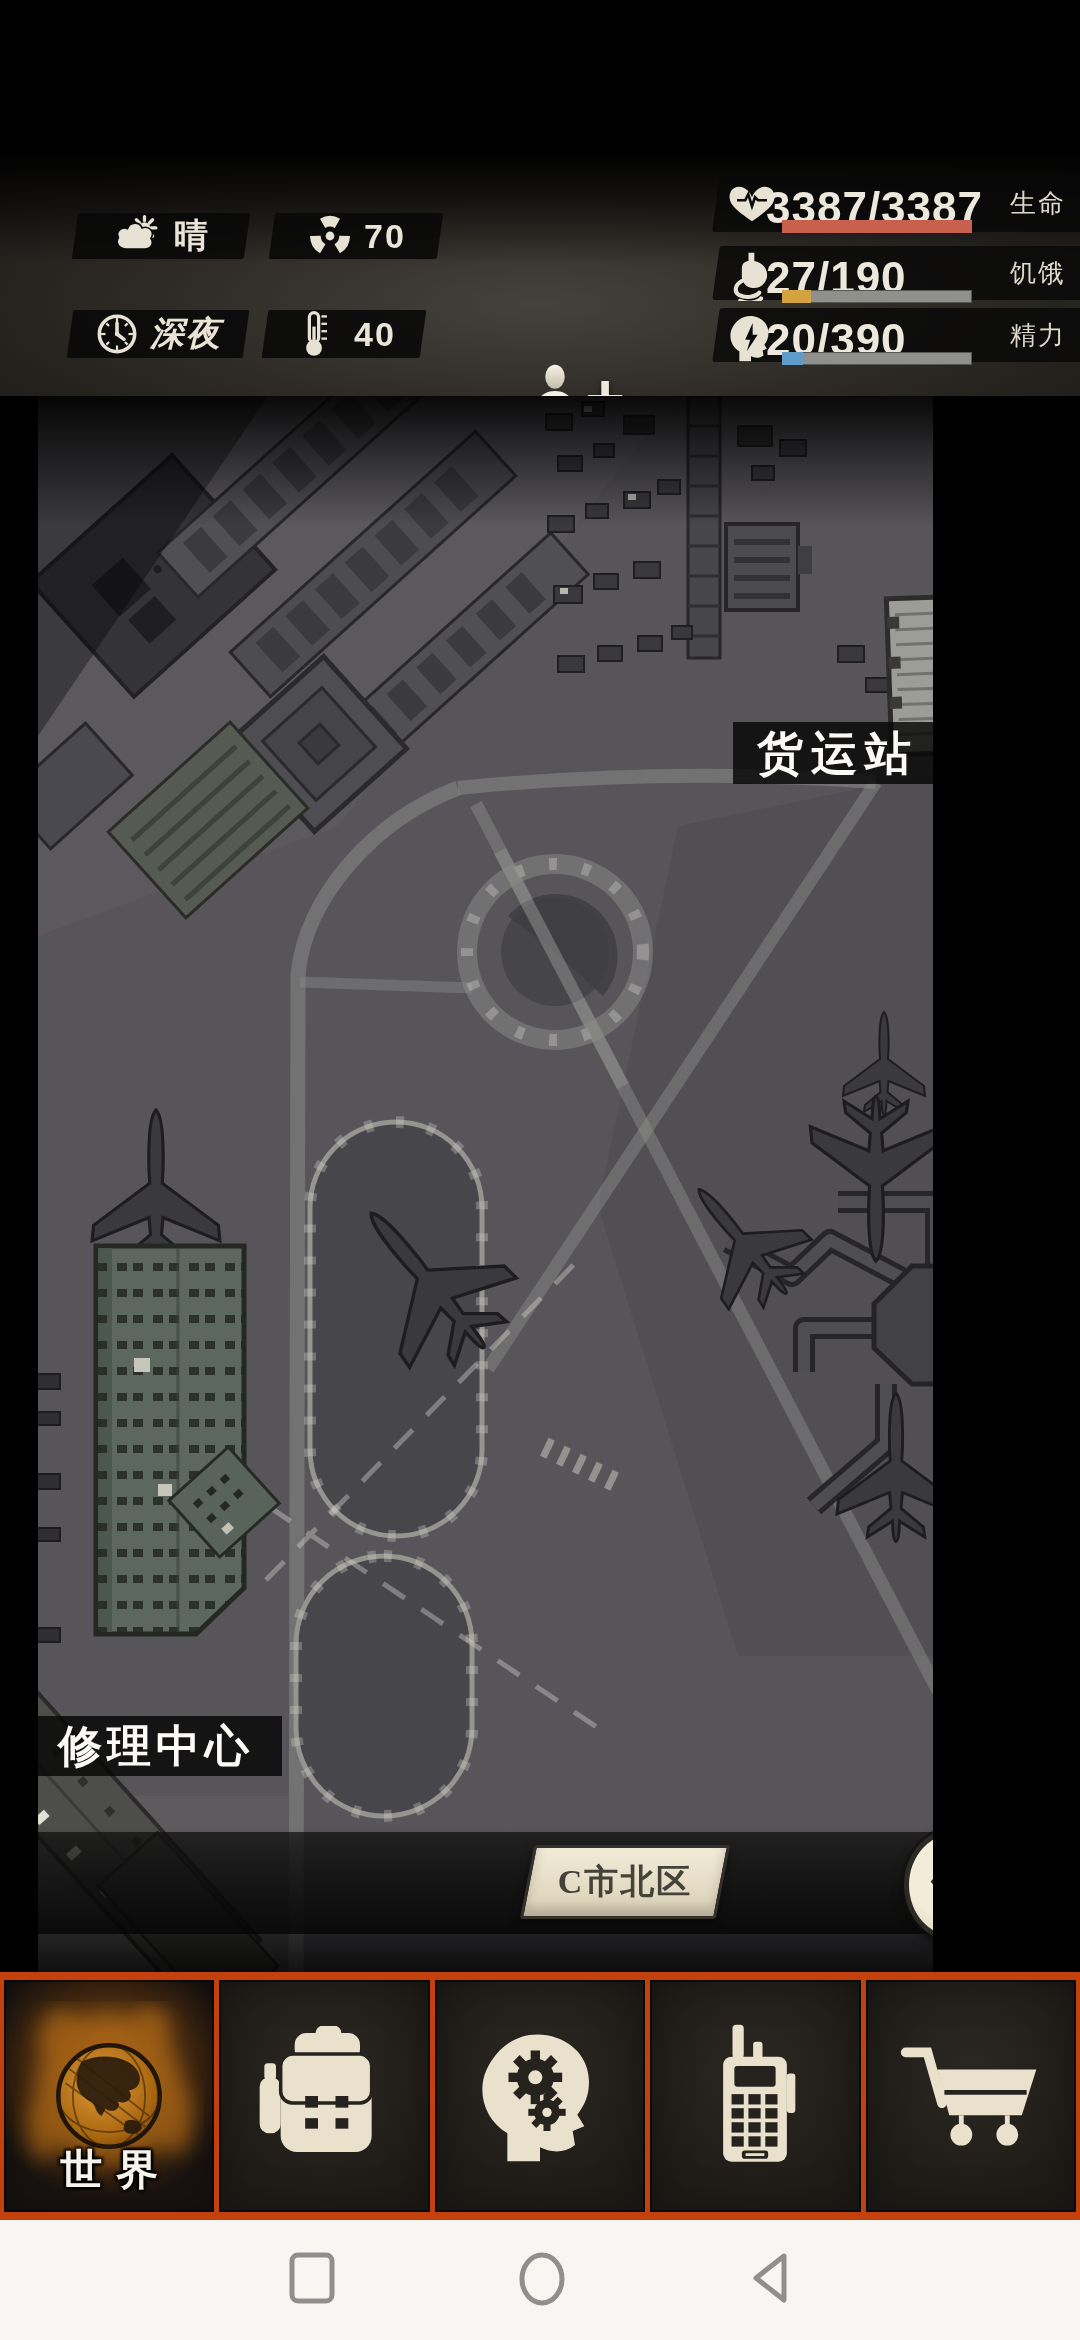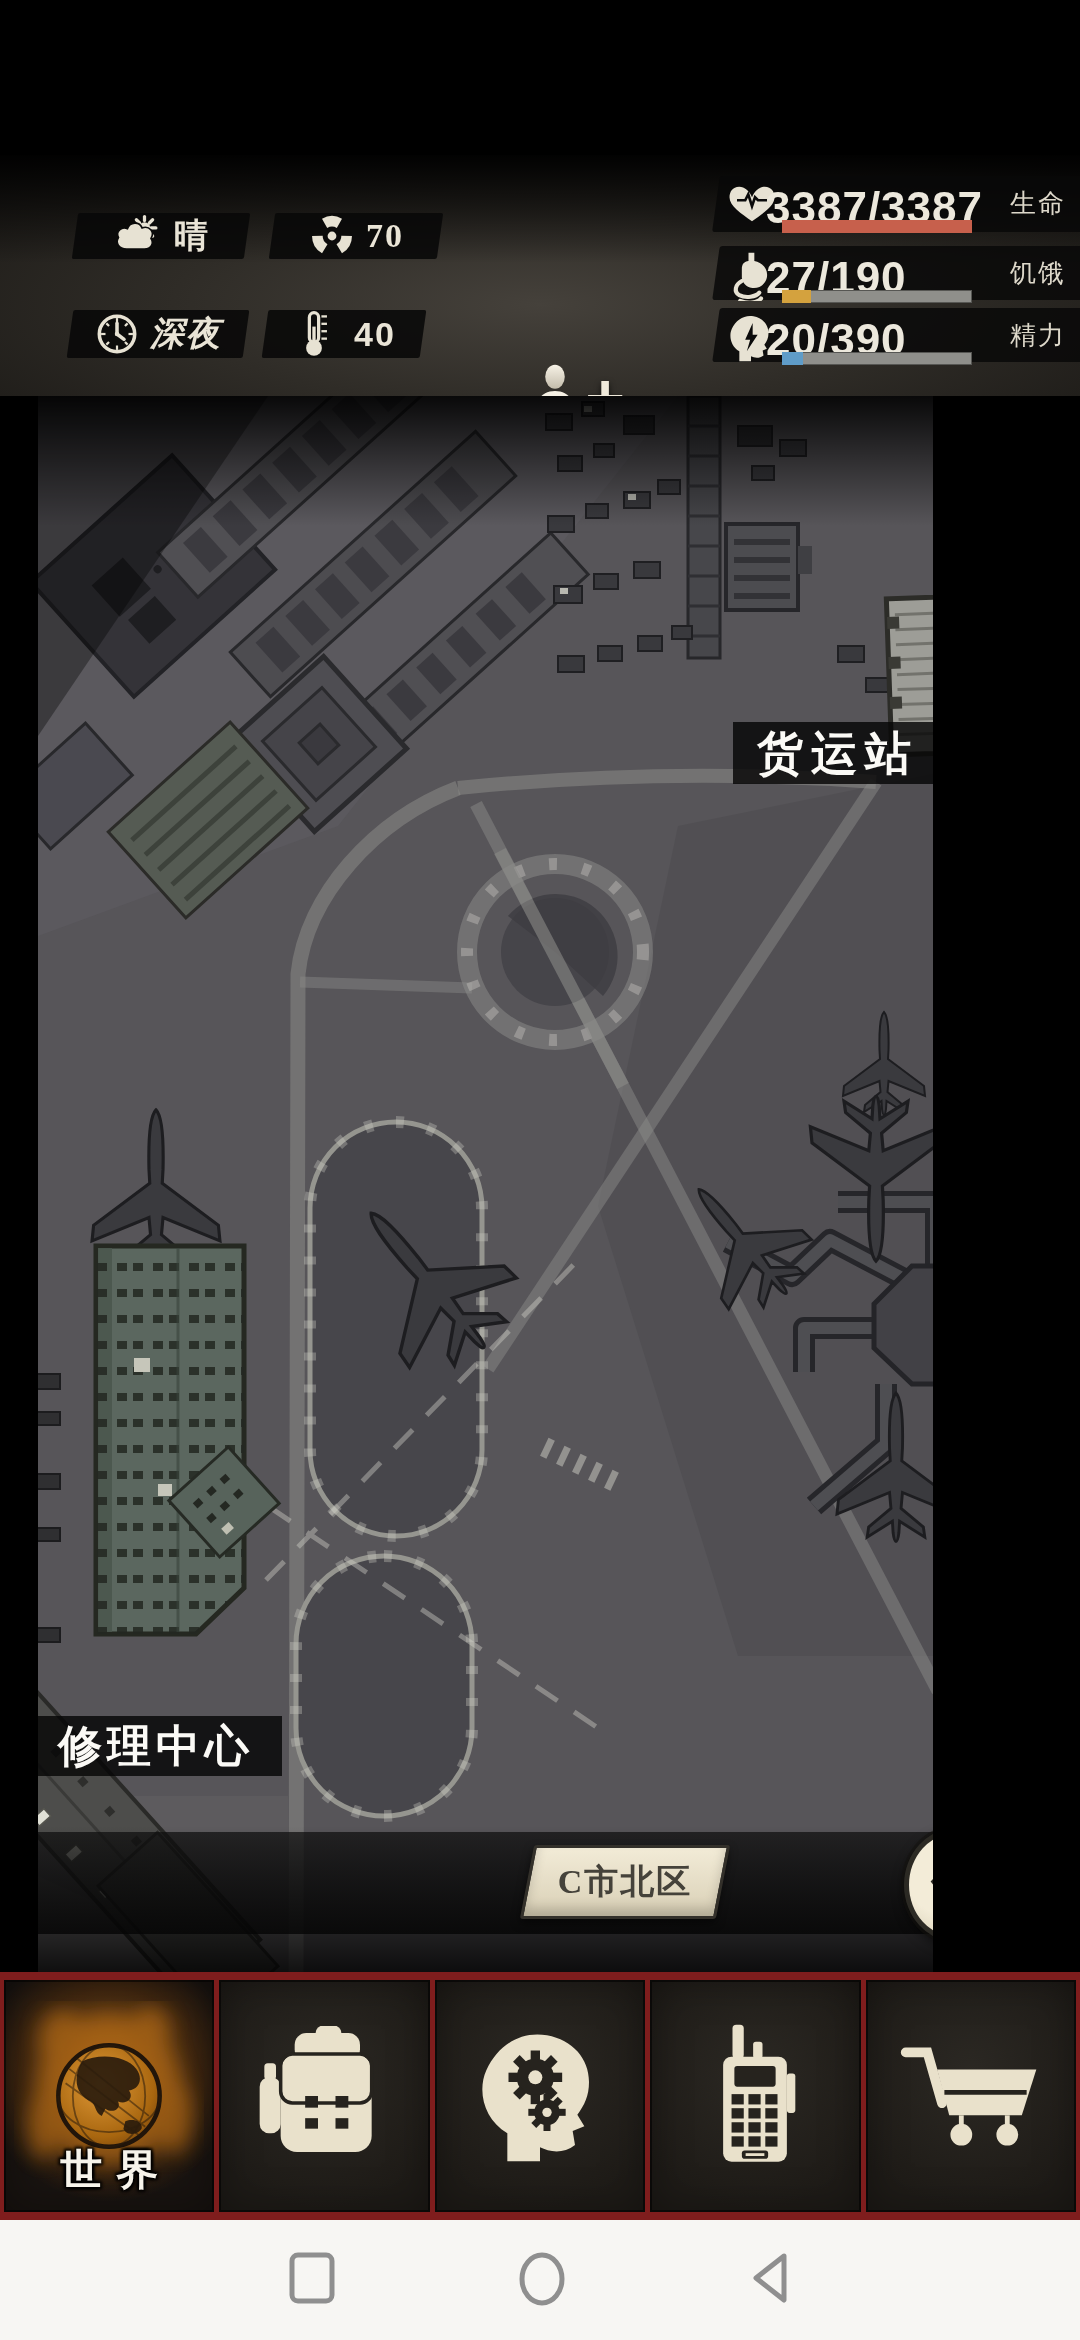--- a/index.html
+++ b/index.html
@@ -46,21 +46,21 @@
   .rtab.cur span{font-size:34px;color:#45423a;letter-spacing:2px;}
   .rtab.par{left:680px;top:1446px;width:182px;height:82px;}
   .rtab.par .skin{background:linear-gradient(180deg,#57544a,#434037);border:3px solid #23211b;
                   box-shadow:inset 0 2px 3px rgba(255,250,230,.12), 0 4px 8px rgba(0,0,0,.5);}
   .rtab.par span{font-size:32px;color:#2e2c25;text-shadow:0 2px 0 rgba(235,225,200,.25);letter-spacing:2px;}
   .exitbtn{position:absolute;left:866px;top:1432px;width:104px;height:114px;z-index:5;border-radius:50%;
            background:radial-gradient(circle at 45% 35%, #f3ecd8 55%, #d7ceb4);border:5px solid #2c2a24;
            box-shadow:0 0 0 3px rgba(20,18,14,.55), 0 5px 12px rgba(0,0,0,.6);
            display:flex;align-items:center;justify-content:center;cursor:pointer;box-sizing:border-box;}
   
-  .tabbar{position:absolute;left:0;top:1972px;width:1080px;height:248px;background:#7f1d1d;
+  .tabbar{position:absolute;left:0;top:1972px;width:1080px;height:248px;background:#c2410c;
           display:flex;gap:5px;padding:8px 4px;box-sizing:border-box;}
   .tab{position:relative;flex:1;background:radial-gradient(circle at 50% 40%, #2b2823, #1e1b17 78%);
        display:flex;align-items:center;justify-content:center;cursor:pointer;
        box-shadow:inset 0 0 0 2px rgba(0,0,0,.55), inset 0 0 40px rgba(0,0,0,.35);}
   .tab.world{background:radial-gradient(circle at 50% 40%, rgba(222,128,28,.55), rgba(150,80,14,.28) 52%, rgba(22,14,7,0) 74%), #181310;}
   .tab.world .wlabel{position:absolute;bottom:14px;left:0;width:100%;text-align:center;
        font-size:42px;font-weight:bold;color:#f6f3ea;letter-spacing:14px;text-indent:14px;
        text-shadow:2px 2px 3px #000,-2px 2px 3px #000,2px -2px 3px #000,-2px -2px 3px #000;}
   
   .navbar{position:absolute;left:0;top:2220px;width:1080px;height:120px;background:#f7f6f3;}
@@ -85,21 +85,21 @@
           <line x1="22" y1="-10" x2="16" y2="-10"></line>
             <line x1="18" y1="0" x2="14" y2="-4"></line>
           <line x1="-2" y1="-20" x2="2" y2="-16"></line>
         </g>
         <circle cx="8" cy="-10" r="7" fill="#e7e2d3"></circle>
         <path d="M-14,16 C-24,16 -28,8 -24,2 C-28,-6 -20,-12 -13,-9 C-10,-18 2,-18 5,-10 C14,-13 21,-5 16,3 C20,9 16,16 8,16 Z" fill="#e7e2d3" stroke="#0b0b0b" stroke-width="2"></path>
       </svg>
       <span>晴</span>
     </div>
 
-    <div class="badge" style="left:272px;top:58px;width:168px;font-family:Liberation Serif, serif;">
+    <div class="badge" style="left:272px;top:58px;width:168px;">
       <div class="bg"></div>
       <svg width="48" height="48" viewBox="-30 -30 60 60">
         <defs>
             <path id="rw" d="M-6,-10 A11.6,11.6 0 0 1 6,-10 L12.5,-21.6 A25,25 0 0 0 -12.5,-21.6 Z"></path>
           </defs>
         <g fill="#e7e2d3">
           <use href="#rw"></use>
             <use href="#rw" transform="rotate(120)"></use>
             <use href="#rw" transform="rotate(240)"></use>
           <circle r="5.5"></circle>

